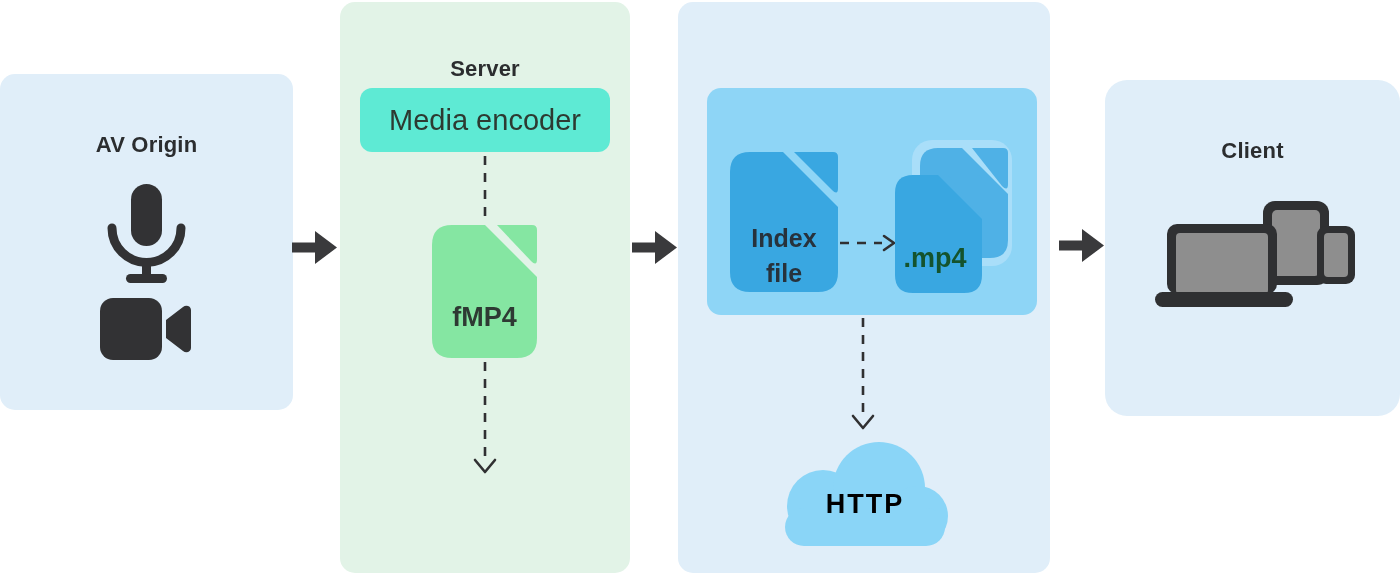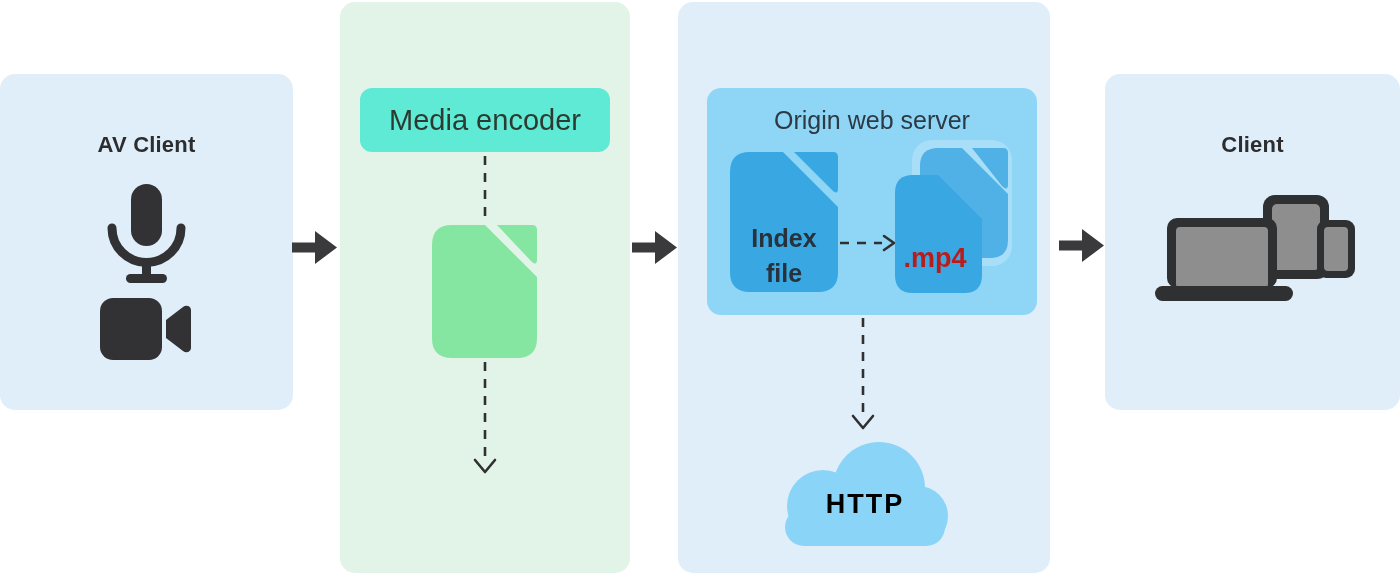--- a/index.html
+++ b/index.html
@@ -39,21 +39,21 @@
   }
   .flow-arrow{position:absolute;width:46px;height:37px;}
   svg{display:block;}
 </style>
 </head>
 <body>
 
 <div class="canvas">
 
   <section class="panel panel-blue" style="left:0;top:74px;width:293px;height:336px;">
-    <h2 class="panel-title" style="top:40px;">AV Client</h2>
+    <h2 class="panel-title" style="top:40px;">AV Origin</h2>
 
     <div class="icon" style="left:104px;top:110px;">
       <svg width="85" height="100" viewBox="0 0 85 100">
         <rect x="27" y="0" width="31" height="62" rx="15.5" fill="#323234"></rect>
         <path d="M 8,44 a 34.5,34.5 0 0 0 69,0" fill="none" stroke="#323234" stroke-width="9" stroke-linecap="round"></path>
         <line x1="42.5" y1="78" x2="42.5" y2="92" stroke="#323234" stroke-width="9"></line>
         <rect x="22" y="90" width="41" height="9" rx="4.5" fill="#323234"></rect>
       </svg>
     </div>
 
@@ -65,57 +65,58 @@
     </div>
   </section>
 
   <div class="flow-arrow" style="left:292px;top:229px;">
     <svg width="46" height="37" viewBox="0 0 46 37">
       <polygon points="0,13.5 23,13.5 23,2 45,18.5 23,35 23,23.5 0,23.5" fill="#3a3a3c"></polygon>
     </svg>
   </div>
 
   <section class="panel panel-green" style="left:340px;top:2px;width:290px;height:571px;">
+    <h2 class="panel-title" style="top:36px;">Server</h2>
 
     <div class="node" style="left:20px;top:86px;width:250px;height:64px;">
       <span>Media encoder</span>
     </div>
 
     <div class="icon" style="left:133px;top:152px;">
       <svg width="24" height="70" viewBox="0 0 24 70">
         <line x1="12" y1="2" x2="12" y2="68" stroke="#303032" stroke-width="2.6" stroke-dasharray="9 8"></line>
       </svg>
     </div>
 
     <div class="icon" style="left:92px;top:223px;">
       <svg width="105" height="135" viewBox="0 0 105 135">
         <path d="M 20,0 H 53 L 105,52 V 113 Q 105,133 85,133 H 20 Q 0,133 0,113 V 20 Q 0,0 20,0 Z" fill="#85e6a2"></path>
         <path d="M 65,0 H 100 Q 105,0 105,5 V 34 Q 105,42 99,36 Z" fill="#85e6a2"></path>
       </svg>
     </div>
+    <div class="doc-label" style="left:92px;top:297px;width:105px;height:36px;font-size:27px;color:#2e3a33;">fMP4</div>
 
     <div class="icon" style="left:133px;top:360px;">
       <svg width="24" height="115" viewBox="0 0 24 115">
         <line x1="12" y1="0" x2="12" y2="96" stroke="#303032" stroke-width="2.6" stroke-dasharray="9 8"></line>
         <path d="M 2,98 L 12,110 L 22,98" fill="none" stroke="#303032" stroke-width="2.6" stroke-linecap="round" stroke-linejoin="round"></path>
       </svg>
     </div>
 
   </section>
 
   <div class="flow-arrow" style="left:632px;top:229px;">
     <svg width="46" height="37" viewBox="0 0 46 37">
       <polygon points="0,13.5 23,13.5 23,2 45,18.5 23,35 23,23.5 0,23.5" fill="#3a3a3c"></polygon>
     </svg>
   </div>
 
   <section class="panel panel-blue" style="left:678px;top:2px;width:372px;height:571px;">
 
     <div class="origin-box">
-      <div class="origin-title">Origin web server</div>
 
       <div class="icon" style="left:23px;top:64px;">
         <svg width="108" height="140" viewBox="0 0 108 140">
           <path d="M 20,0 H 53 L 108,55 V 120 Q 108,140 88,140 H 20 Q 0,140 0,120 V 20 Q 0,0 20,0 Z" fill="#39a7e1"></path>
           <path d="M 64,0 H 103 Q 108,0 108,5 V 36 Q 108,44 102,38 Z" fill="#39a7e1"></path>
         </svg>
       </div>
       <div class="doc-label" style="left:23px;top:128px;width:108px;height:80px;font-size:25px;line-height:1.4;color:#27323c;">Index file</div>
 
       <div class="icon" style="left:133px;top:146px;">
@@ -127,21 +128,21 @@
 
       <div class="icon" style="left:184px;top:50px;">
         <svg width="132" height="162" viewBox="0 0 132 162">
           <rect x="21" y="2" width="100" height="126" rx="20" fill="#a9def9"></rect>
           <path d="M 47,10 H 71 L 117,56 V 102 Q 117,120 99,120 H 47 Q 29,120 29,102 V 28 Q 29,10 47,10 Z" fill="#4fb1e6"></path>
           <path d="M 81,10 H 112 Q 117,10 117,15 V 46 Q 117,54 111,48 Z" fill="#4fb1e6"></path>
           <path d="M 22,37 H 47 L 91,81 V 137 Q 91,155 73,155 H 22 Q 4,155 4,137 V 55 Q 4,37 22,37 Z" fill="#39a7e1"></path>
           <path d="M 57,37 H 86 Q 91,37 91,42 V 71 Q 91,79 85,73 Z" fill="#4fb1e6"></path>
         </svg>
       </div>
-      <div class="doc-label" style="left:188px;top:152px;width:80px;height:36px;font-size:27px;color:#b91c1c;">.mp4</div>
+      <div class="doc-label" style="left:188px;top:152px;width:80px;height:36px;font-size:27px;color:#14532d;">.mp4</div>
     </div>
 
     <div class="icon" style="left:173px;top:316px;">
       <svg width="24" height="115" viewBox="0 0 24 115">
         <line x1="12" y1="0" x2="12" y2="96" stroke="#303032" stroke-width="2.6" stroke-dasharray="9 8"></line>
         <path d="M 2,98 L 12,110 L 22,98" fill="none" stroke="#303032" stroke-width="2.6" stroke-linecap="round" stroke-linejoin="round"></path>
       </svg>
     </div>
 
     <div class="icon" style="left:99px;top:428px;">
@@ -154,21 +155,21 @@
     </div>
     <div class="cloud-label" style="left:99px;top:484px;width:176px;height:36px;">HTTP</div>
   </section>
 
   <div class="flow-arrow" style="left:1059px;top:227px;">
     <svg width="46" height="37" viewBox="0 0 46 37">
       <polygon points="0,13.5 23,13.5 23,2 45,18.5 23,35 23,23.5 0,23.5" fill="#3a3a3c"></polygon>
     </svg>
   </div>
 
-  <section class="panel panel-blue" style="left:1105px;top:74px;width:295px;height:336px;">
+  <section class="panel panel-blue" style="left:1105px;top:80px;width:295px;height:336px;border-radius:22px;">
     <h2 class="panel-title" style="top:40px;">Client</h2>
 
     <div class="icon" style="left:50px;top:119px;">
       <svg width="200" height="112" viewBox="0 0 200 112">
         <g>
           <rect x="108" y="2" width="66" height="84" rx="12" fill="#2f3032"></rect>
           <rect x="117" y="11" width="48" height="66" rx="5" fill="#8e8e8e"></rect>
         </g>
         <g>
           <rect x="162" y="27" width="38" height="58" rx="9" fill="#2f3032"></rect>

